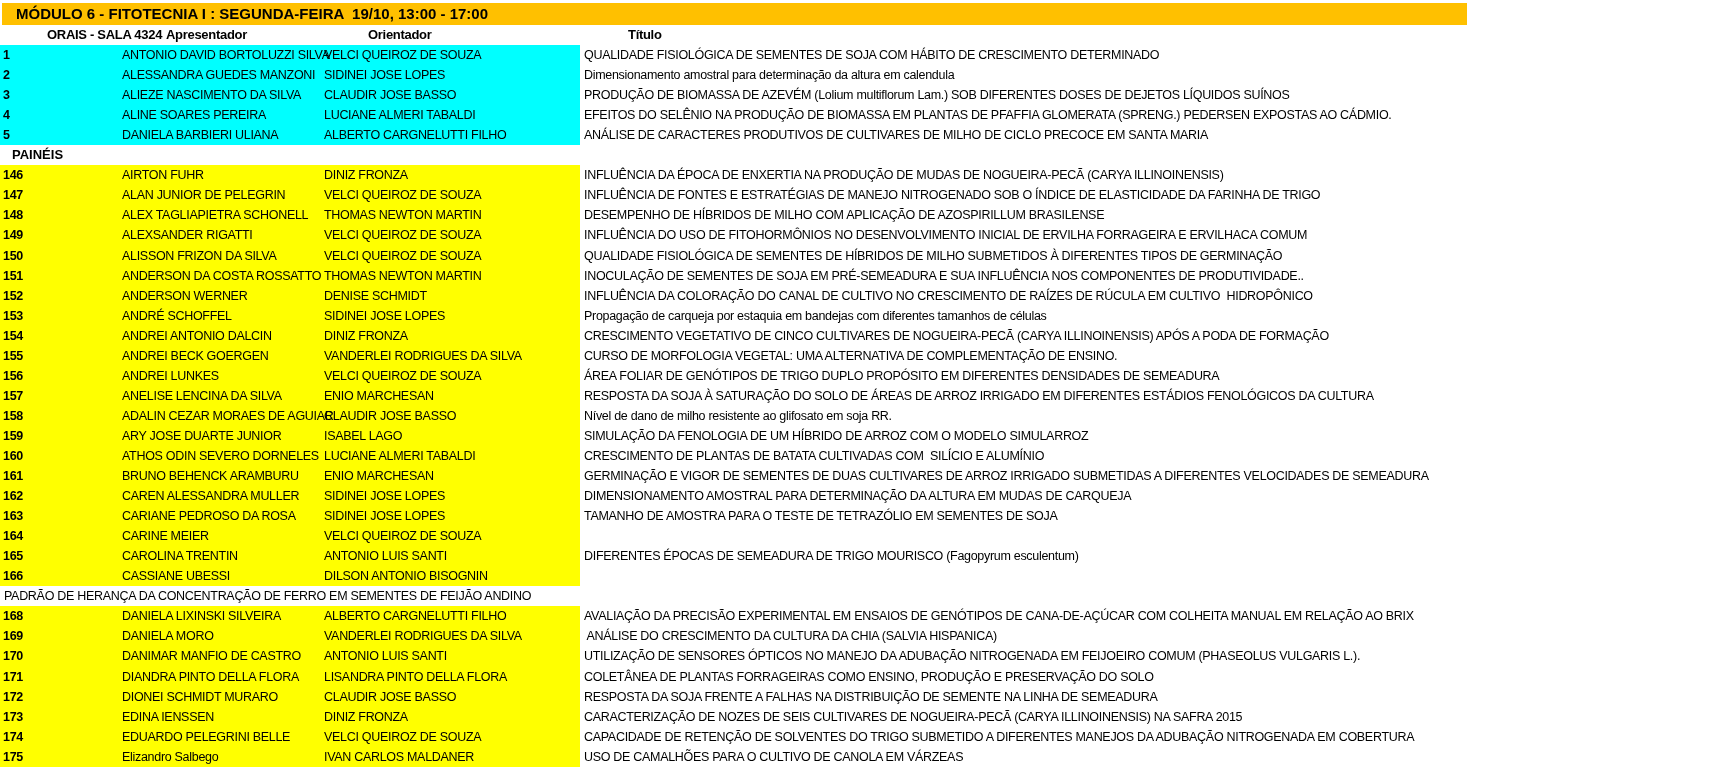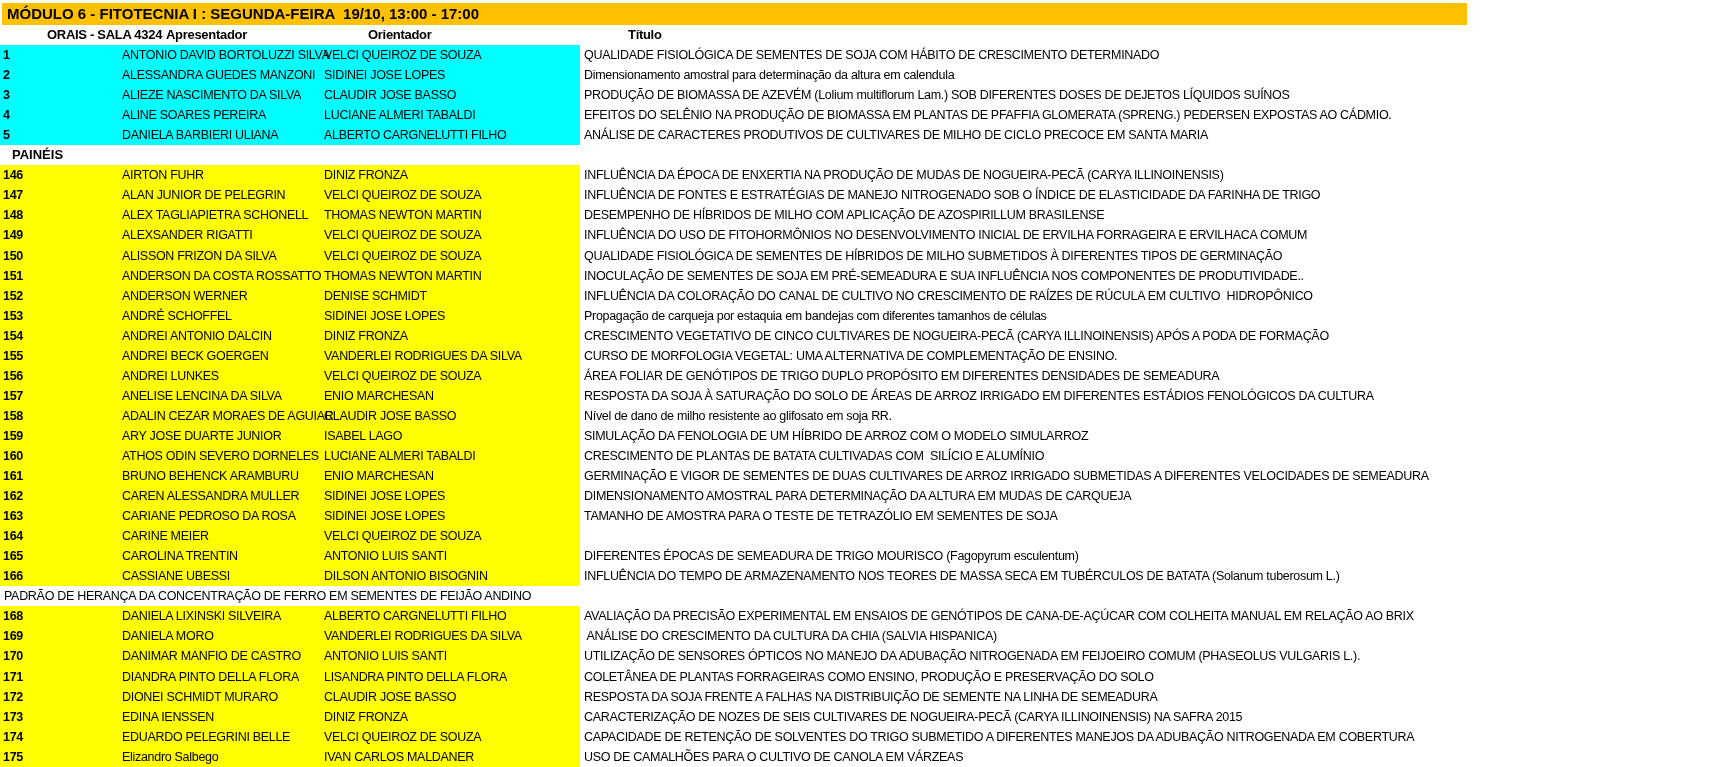--- a/index.html
+++ b/index.html
@@ -5,21 +5,21 @@
   html,body{margin:0;padding:0;}
   body{
     width:1734px;height:767px;position:relative;overflow:hidden;
     background:#ffffff;color:#000;
     font-family:"Liberation Sans",sans-serif;
   }
   .titlebar{
     position:absolute;left:2px;top:3px;width:1465px;height:22px;
     background:var(--title-bg,#FFC000);
     font-size:15px;font-weight:bold;line-height:22px;
-    padding-left:5px;box-sizing:border-box;white-space:pre;
+    padding-left:14px;box-sizing:border-box;white-space:pre;
   }
   .grid{position:absolute;top:25px;left:0;width:1734px;}
   .row{display:flex;height:20.05px;line-height:20.3px;font-size:12.5px;letter-spacing:-0.3px;white-space:pre;}
   .left-block{display:flex;width:580px;flex:none;}
   .c-num{width:122px;flex:none;padding-left:3px;box-sizing:border-box;font-weight:bold;overflow:visible;}
   .c-pres{width:202px;flex:none;overflow:visible;}
   .c-orient{width:256px;flex:none;overflow:visible;}
   .c-tit{flex:1;padding-left:4px;overflow:hidden;}
   .header-row{font-weight:bold;font-size:13px;padding-left:44px;}
   .header-row .c-num{font-size:13px;}
@@ -271,21 +271,20 @@
     </div>
     <div class="c-tit">DIFERENTES ÉPOCAS DE SEMEADURA DE TRIGO MOURISCO (Fagopyrum esculentum)</div>
   </div>
 
   <div class="row">
     <div class="left-block">
       <div class="c-num">166</div>
       <div class="c-pres">CASSIANE UBESSI</div>
       <div class="c-orient">DILSON ANTONIO BISOGNIN</div>
     </div>
-    <div class="c-tit">INFLUÊNCIA DO TEMPO DE ARMAZENAMENTO NOS TEORES DE MASSA SECA EM TUBÉRCULOS DE BATATA (Solanum tuberosum L.)</div>
   </div>
 
   <div class="row">
     <div class="c-tit">PADRÃO DE HERANÇA DA CONCENTRAÇÃO DE FERRO EM SEMENTES DE FEIJÃO ANDINO</div>
   </div>
 
   <div class="row">
     <div class="left-block">
       <div class="c-num">168</div>
       <div class="c-pres">DANIELA LIXINSKI SILVEIRA</div>

